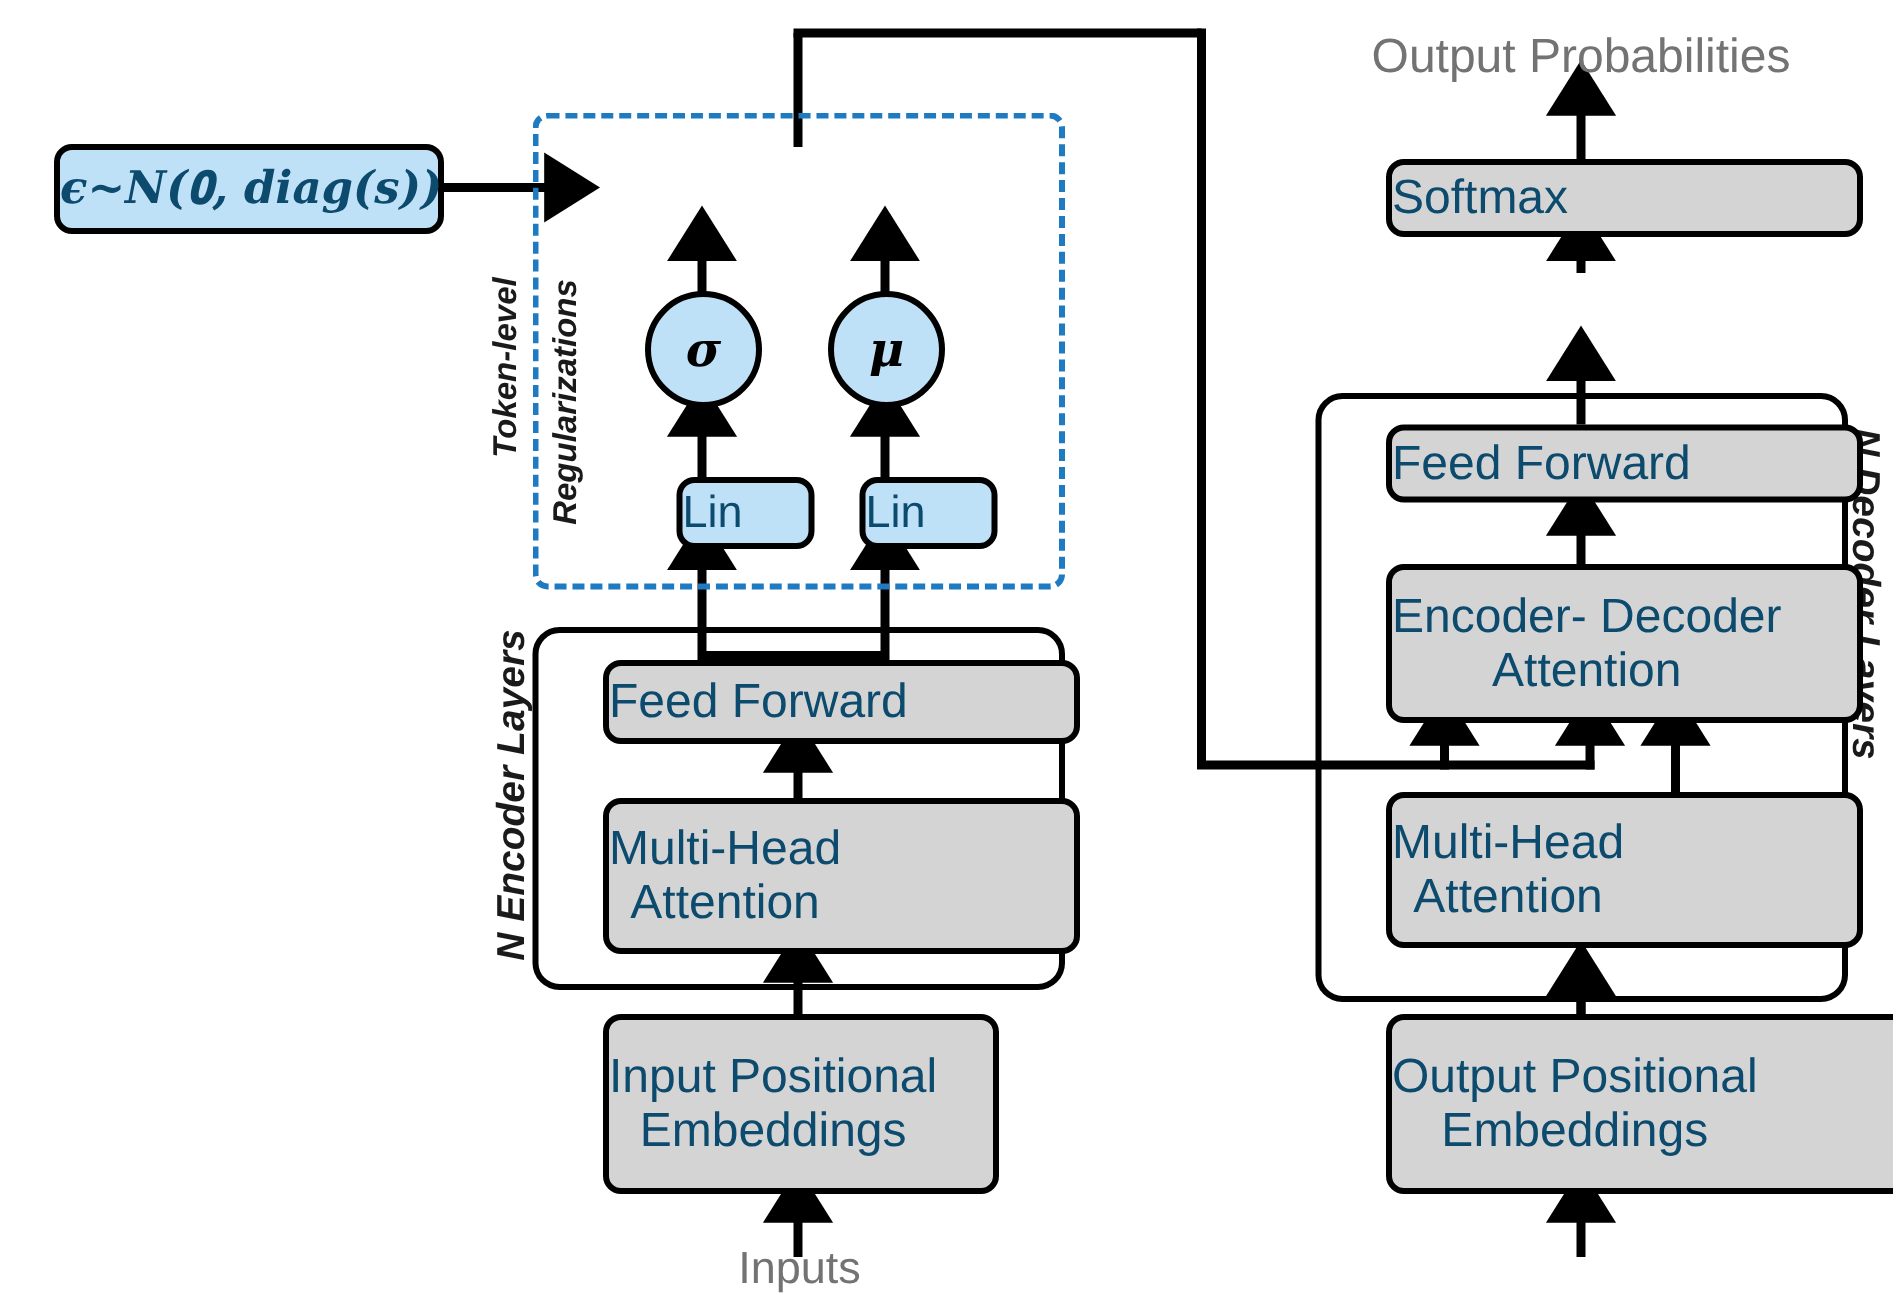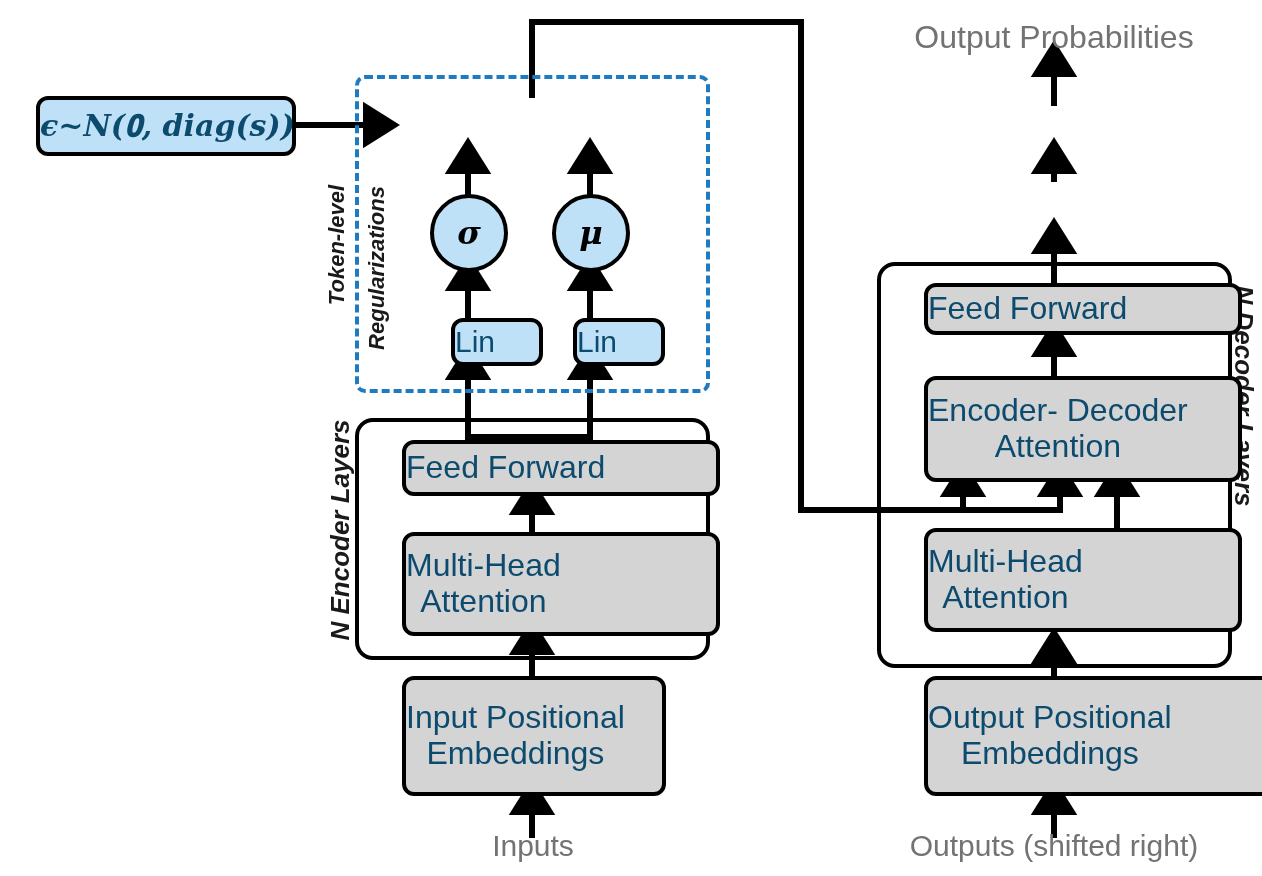--- a/index.html
+++ b/index.html
@@ -208,23 +208,23 @@
 
   <div class="node box gray fs-32" style="left:896px; top:376px; width:318px; height:106px; white-space:pre-line;"><span style="white-space:pre-line;">Encoder- Decoder
 Attention</span></div>
 
   <div class="node box gray fs-32" style="left:896px; top:528px; width:318px; height:104px; white-space:pre-line;"><span style="white-space:pre-line;">Multi-Head
 Attention</span></div>
 
   <div class="node box gray fs-32" style="left:896px; top:676px; width:355px; height:120px; white-space:pre-line;"><span style="white-space:pre-line;">Output Positional
 Embeddings</span></div>
 
-  <div class="plain fs-30" style="left:878px; top:826px; width:352px; height:40px;">
-      <span>Outputs (shifted right)</span>
-    </div>
-
-
+
+
+  <div class="node box gray fs-32" style="left:896px; top:106px; width:318px; height:52px;">
+      <span>Softmax</span>
+    </div>
 
   <div class="plain fs-32" style="left:878px; top:16px; width:352px; height:42px;">
       <span>Output Probabilities</span>
     </div>
 
 </div>
 
 </body></html>

